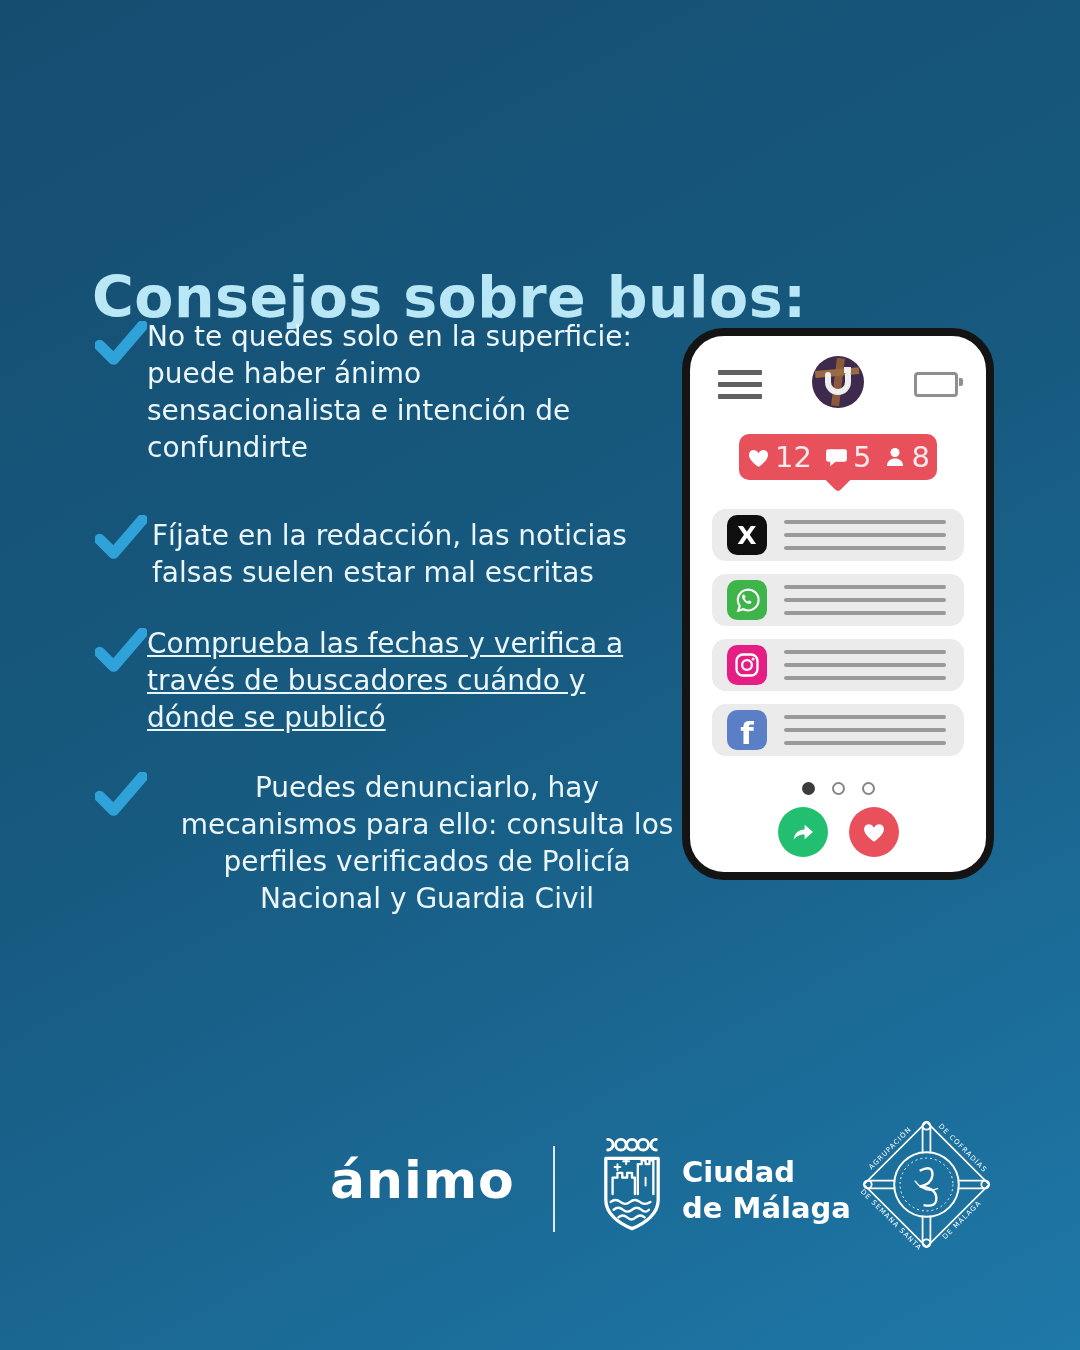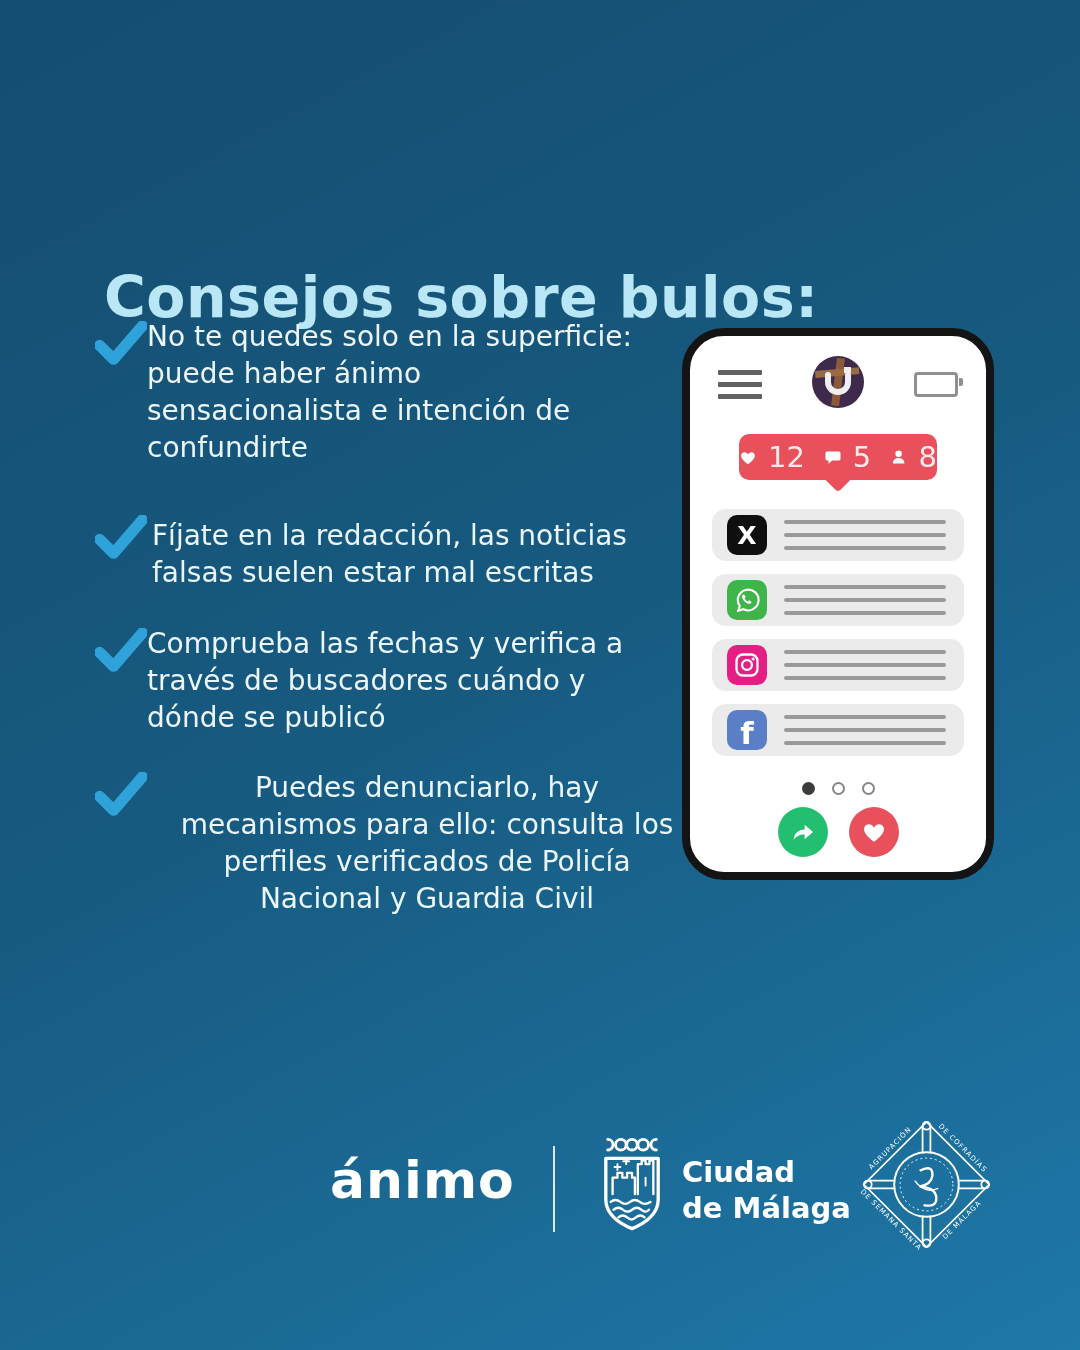--- a/index.html
+++ b/index.html
@@ -1,21 +1,21 @@
 <!DOCTYPE html>
 <html><head>
 <meta charset="utf-8">
 <style>
   html,body{margin:0;padding:0;}
   body{width:1080px;height:1350px;overflow:hidden;font-family:"DejaVu Sans","Liberation Sans",sans-serif;}
   .canvas{position:relative;width:1080px;height:1350px;
     background:linear-gradient(152deg,#154d70 0%,#175a80 48%,#1e78a8 100%);}
 
   
-  .title{position:absolute;left:104px;top:226px;font-size:57px;font-weight:bold;
+  .title{position:absolute;left:92px;top:226px;font-size:57px;font-weight:bold;
     color:#b9e7f6;letter-spacing:.5px;}
 
   
   .tip{position:absolute;left:95px;display:flex;align-items:flex-start;}
   .tip .check{flex:none;width:52px;margin-top:3px;}
   .tip .text{margin-left:29px;width:560px;color:#eaf6fa;font-size:28px;line-height:37px;
     white-space:pre-line;}
   .tip1{top:318px;} .tip2{top:512px;} .tip3{top:625px;} .tip4{top:769px;}
 
   
@@ -23,21 +23,21 @@
     border:8px solid #141414;border-radius:42px;}
   .phone-topbar{display:flex;align-items:center;justify-content:space-between;
     padding:0 28px;margin-top:22px;height:52px;}
   .hamburger{display:flex;flex-direction:column;gap:7px;}
   .hamburger i{display:block;width:44px;height:5px;background:#616161;border-radius:1px;}
   .battery{position:relative;width:38px;height:19px;border:3px solid #8f8f8f;border-radius:4px;}
   .battery::after{content:'';position:absolute;right:-8px;top:3px;width:4px;height:8px;
     background:#8f8f8f;border-radius:0 2px 2px 0;}
 
   .notif{position:relative;margin:24px auto 0;width:198px;height:46px;background:#e8505c;
-    border-radius:10px;display:flex;align-items:center;justify-content:center;gap:11px;}
+    border-radius:10px;display:flex;align-items:center;justify-content:center;gap:4px;}
   .notif::after{content:'';position:absolute;left:50%;bottom:-8px;width:21px;height:21px;
     background:#e8505c;transform:translateX(-50%) rotate(45deg);border-radius:4px;}
   .notif .num{color:rgba(255,255,255,.88);font-size:29px;font-weight:normal;margin-right:8px;}
   .notif svg{position:relative;z-index:1;}
 
   .rows{position:absolute;left:22px;right:22px;top:173px;display:flex;flex-direction:column;gap:13px;}
   .row{height:52px;background:#ebebeb;border-radius:14px;display:flex;align-items:center;
     padding:0 18px 0 15px;}
   .app{flex:none;width:40px;height:40px;border-radius:10px;display:flex;align-items:center;
     justify-content:center;}
@@ -93,21 +93,21 @@
     </span>
     <p class="text" style="margin:5px;">Fíjate en la redacción, las noticias
 falsas suelen estar mal escritas</p>
   </div>
   <div class="tip tip3">
     <span class="check">
       <svg viewBox="0 0 56 48" width="52" height="45">
           <path d="M5 26 L20 41 L51 5" fill="none" stroke="#2fa2d9" stroke-width="12" stroke-linecap="round" stroke-linejoin="round"></path>
         </svg>
     </span>
-    <p class="text" style="margin:0;">Comprueba las fechas y verifica a
+    <p class="text" style="margin:0;text-decoration:underline;">Comprueba las fechas y verifica a
 través de buscadores cuándo y
 dónde se publicó</p>
   </div>
   <div class="tip tip4">
     <span class="check">
       <svg viewBox="0 0 56 48" width="52" height="45">
           <path d="M5 26 L20 41 L51 5" fill="none" stroke="#2fa2d9" stroke-width="12" stroke-linecap="round" stroke-linejoin="round"></path>
         </svg>
     </span>
     <p class="text" style="margin:0;text-align:center;">Puedes denunciarlo, hay

